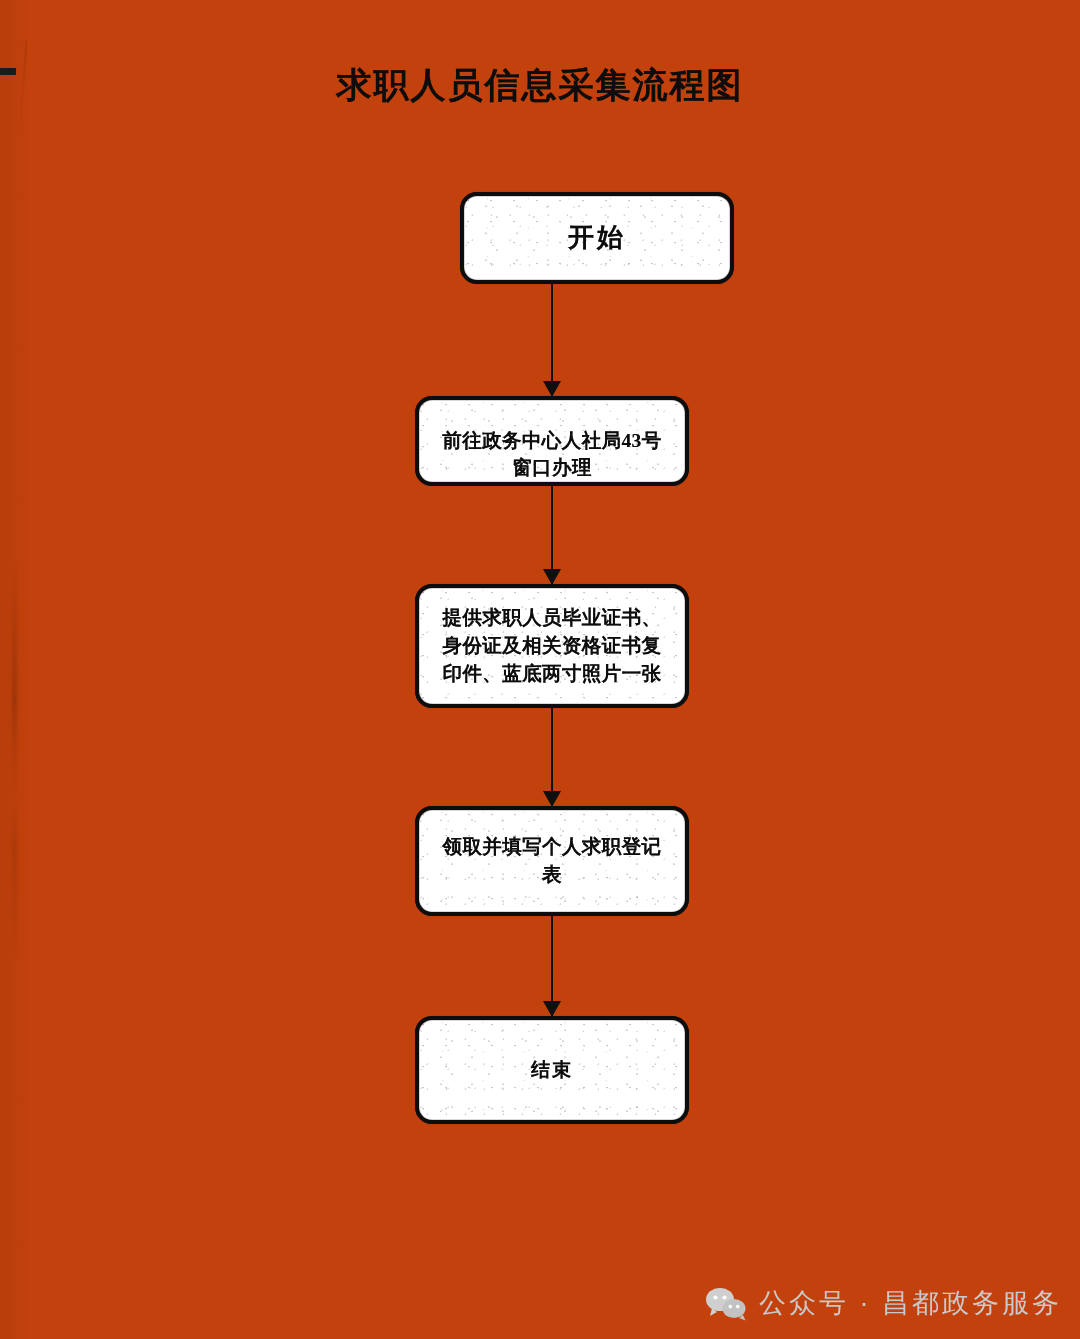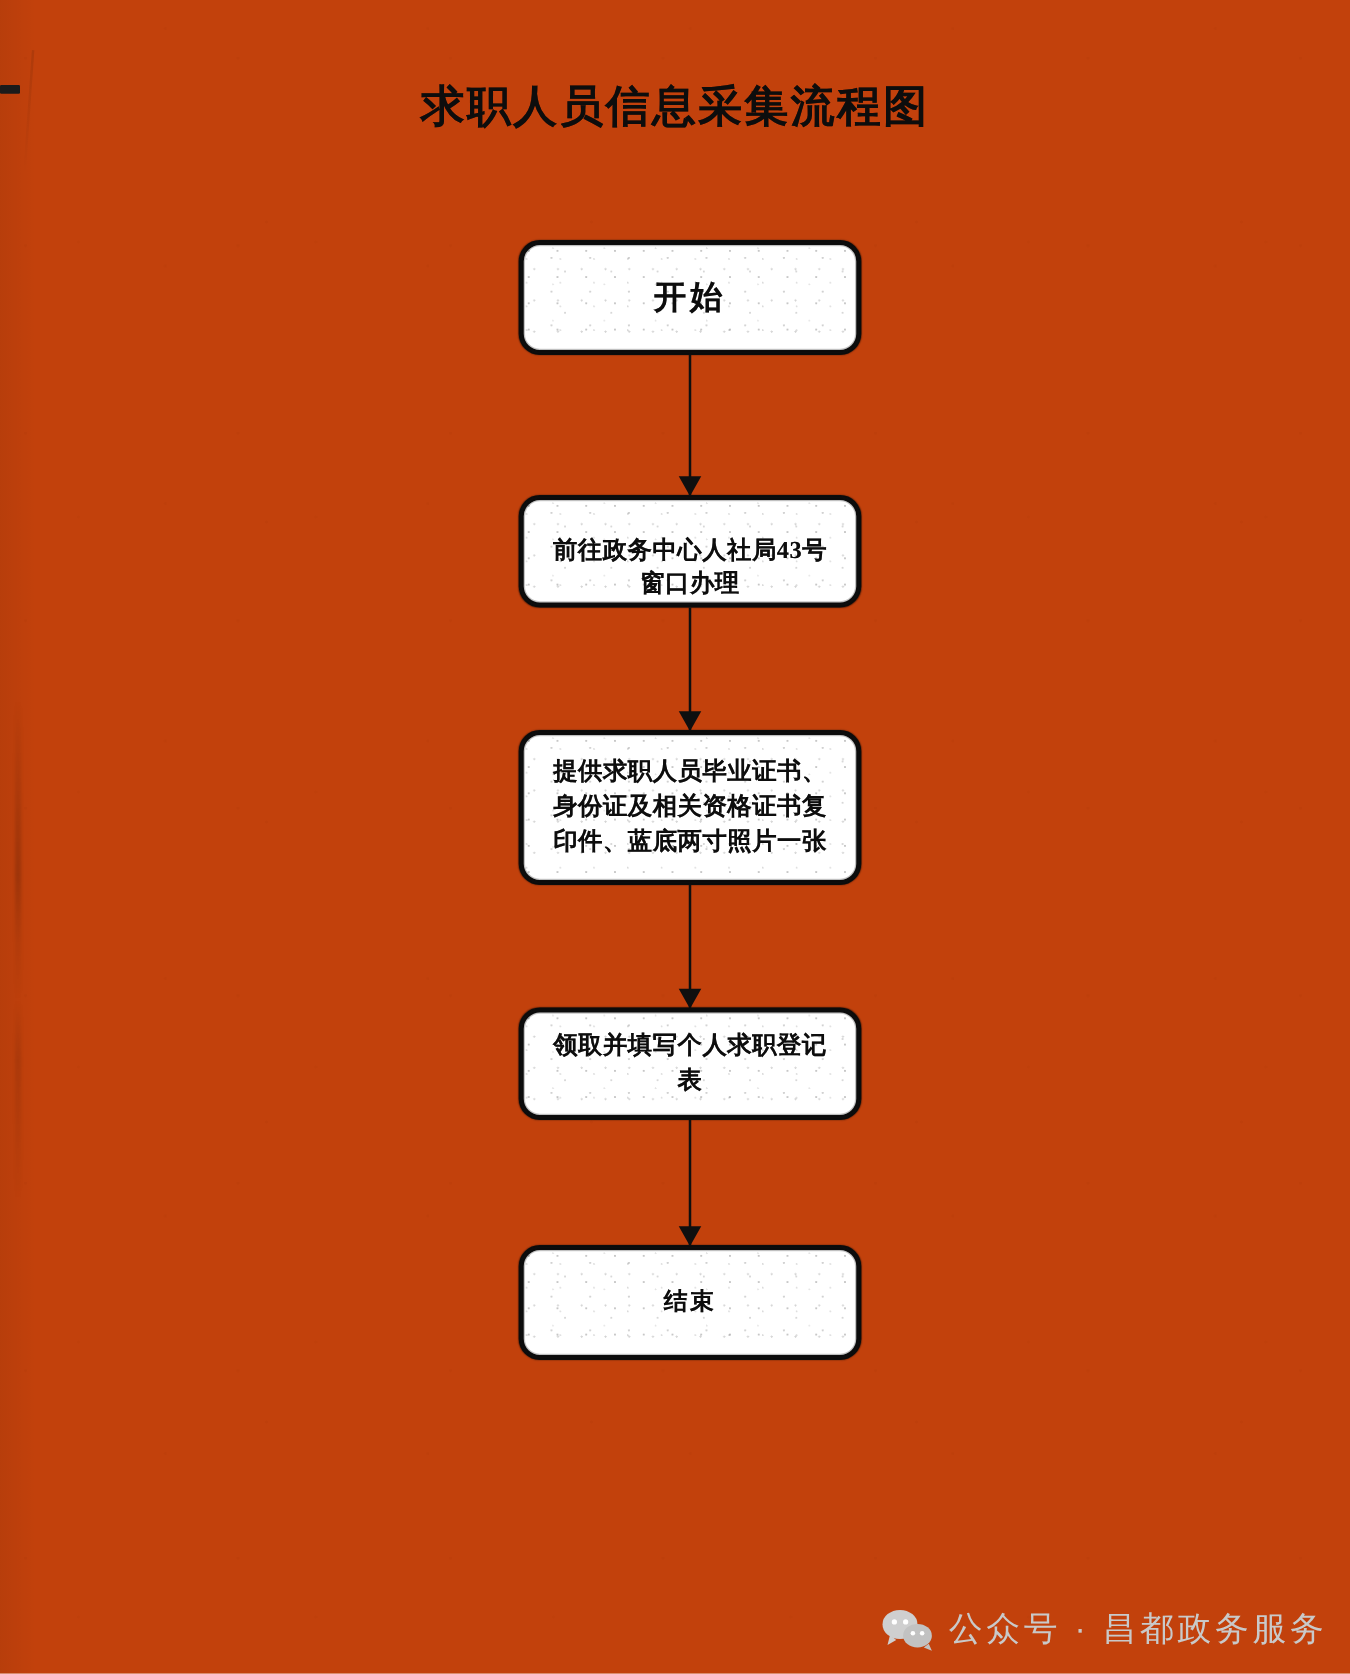--- a/index.html
+++ b/index.html
@@ -156,25 +156,25 @@
     padding: 0 14px;
     line-height: 1.42;
     text-shadow: 0 0 .5px rgba(0,0,0,.5);
   }
 
   .node.terminal .node-label { font-size: 26px; letter-spacing: 3px; }
   .node.terminal-end .node-label { font-size: 19px; letter-spacing: 2px; }
   .node.step .node-label { font-size: 19.5px; letter-spacing: .4px; }
 
   
-  .h-start { height: 92px; }
+  .h-start { height: 92px; margin-left: 45px; }
   .h-step2 { height: 90px; align-items: flex-end; }
   .h-step3 { height: 124px; }
-  .h-step4 { height: 90px; }
-  .h-end   { height: 92px; }
+  .h-step4 { height: 110px; }
+  .h-end   { height: 108px; }
 
   
   .connector {
     position: relative;
     width: 274px;
     display: flex;
     justify-content: center;
   }
   .connector .shaft {
     position: relative;

